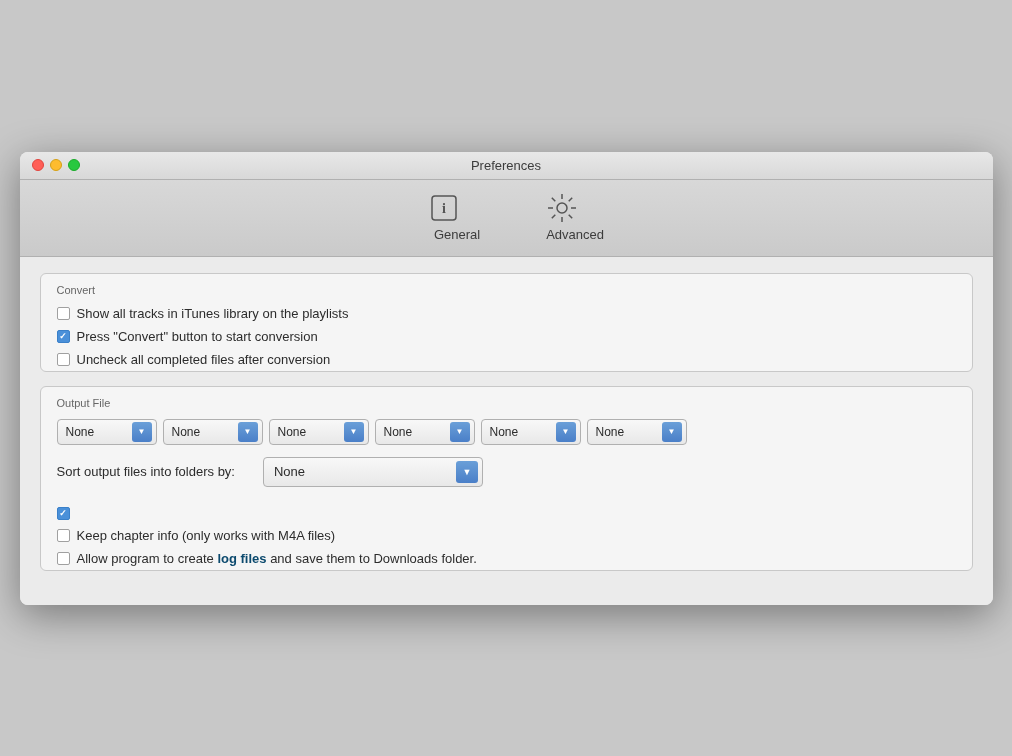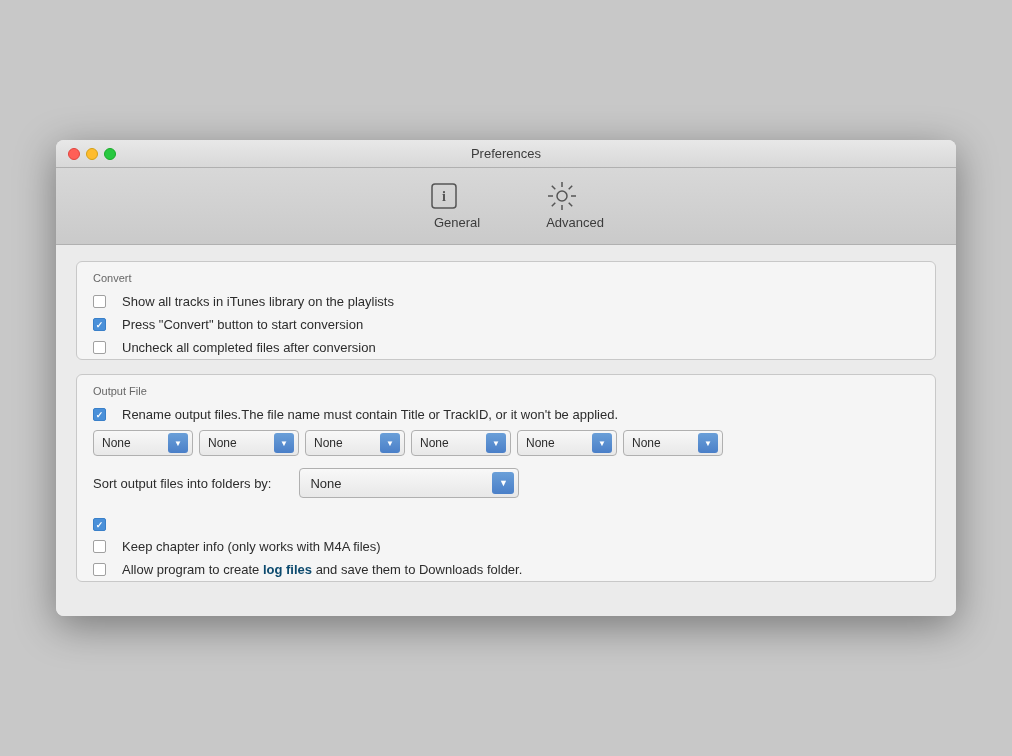--- a/index.html
+++ b/index.html
@@ -7,21 +7,21 @@
       background: #c8c8c8;
       display: flex;
       justify-content: center;
       align-items: center;
       width: 1012px;
       height: 756px;
       font-family: -apple-system, BlinkMacSystemFont, 'Helvetica Neue', sans-serif;
       font-size: 13px;
     }
     .window {
-      width: 900px;
+      width: 973px;
       background: #ebebeb;
       border-radius: 8px;
       box-shadow: 0 10px 40px rgba(0,0,0,0.4);
       overflow: hidden;
     }
     .title-bar {
       background: linear-gradient(to bottom, #e8e8e8, #d8d8d8);
       height: 28px;
       display: flex;
       align-items: center;
@@ -89,21 +89,21 @@
       padding: 10px 16px 4px;
     }
     .section-title {
       font-size: 11px;
       color: #666;
       margin-bottom: 10px;
     }
     .checkbox-row {
       display: flex;
       align-items: center;
-      gap: 16px;
+      gap: 7px;
       margin-bottom: 8px;
     }
     .checkbox-row:last-child { margin-bottom: 0; }
     .cb {
       width: 13px;
       height: 13px;
       border: 1px solid #a0a0a0;
       border-radius: 2px;
       background: #fff;
       display: flex;
@@ -264,24 +264,20 @@
 
       <div class="checkbox-row">
         <div class="cb"></div>
         <span class="checkbox-label">Uncheck all completed files after conversion</span>
       </div>
     </div>
 
     <div class="section">
       <div class="section-title">Output File</div>
 
-      <div class="checkbox-row">
-        <div class="cb checked"></div>
-        <span class="checkbox-label">Rename output files.The file name must contain Title or TrackID, or it won't be applied.</span>
-      </div>
 
       <div class="dropdowns-row">
         <div class="dropdown">
           <span class="dropdown-text">None</span>
           <div class="dropdown-arrow"></div>
         </div>
         <div class="dropdown">
           <span class="dropdown-text">None</span>
           <div class="dropdown-arrow"></div>
         </div>

